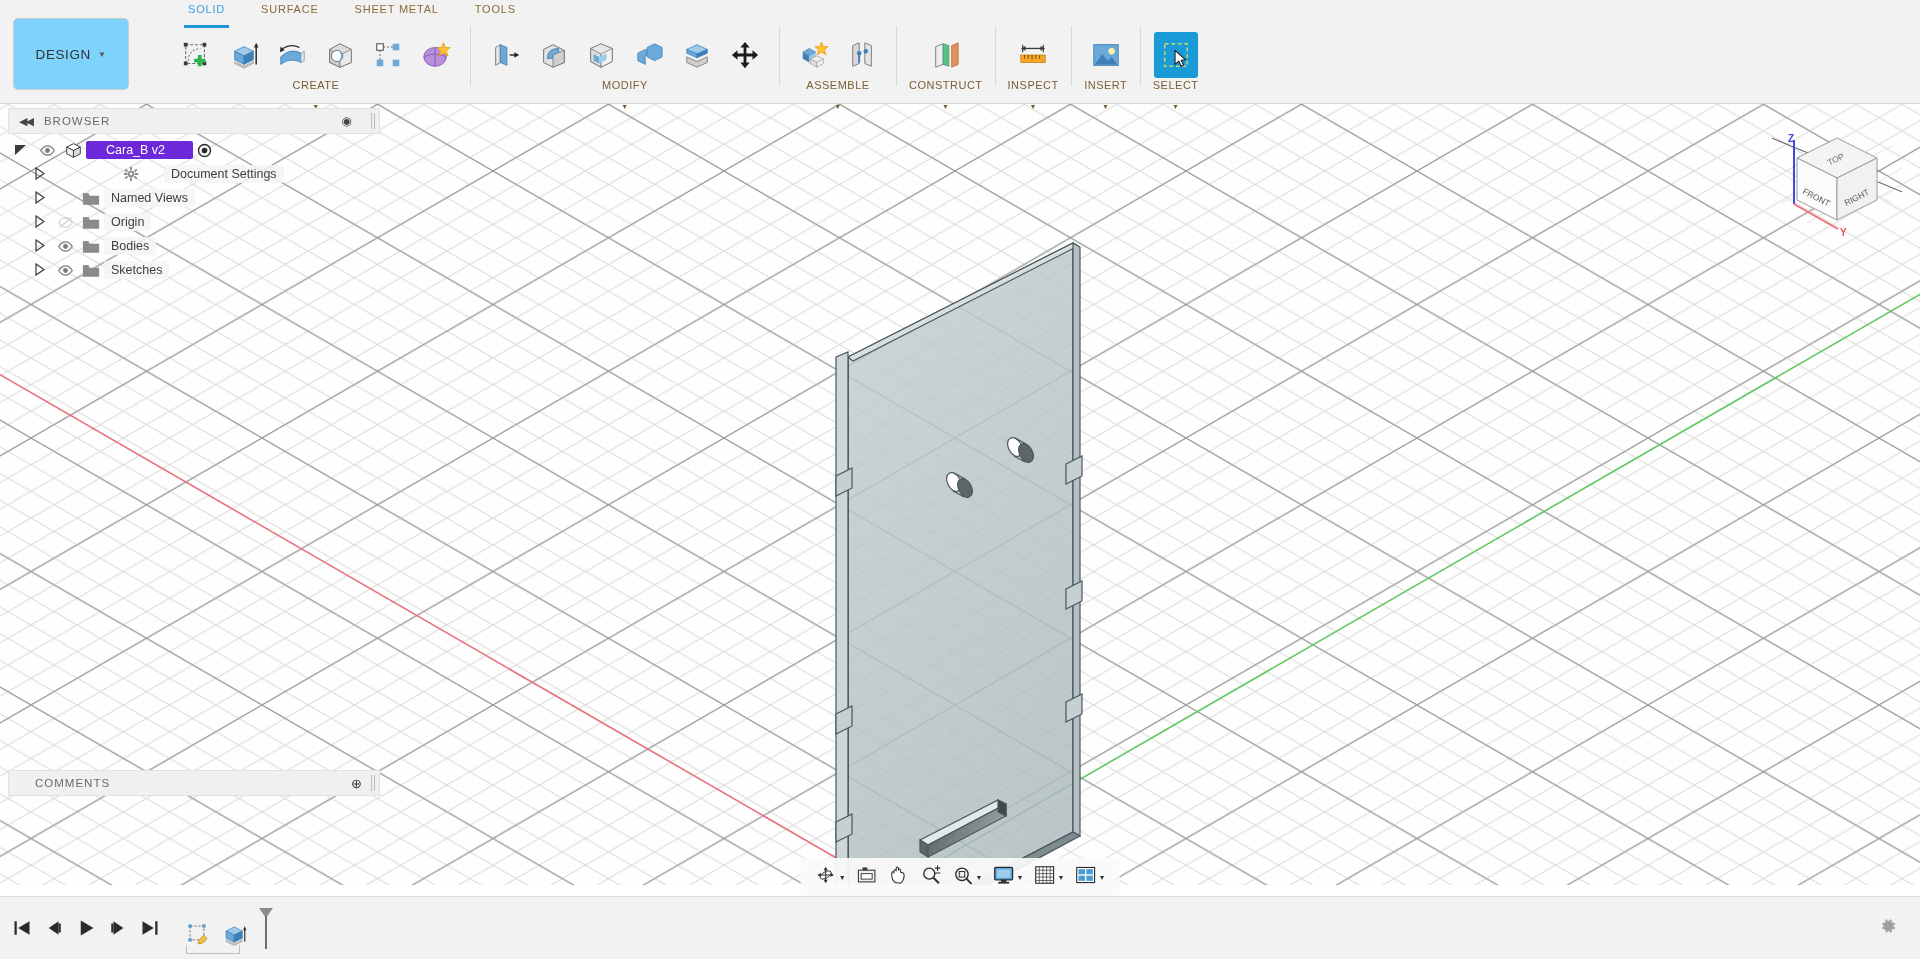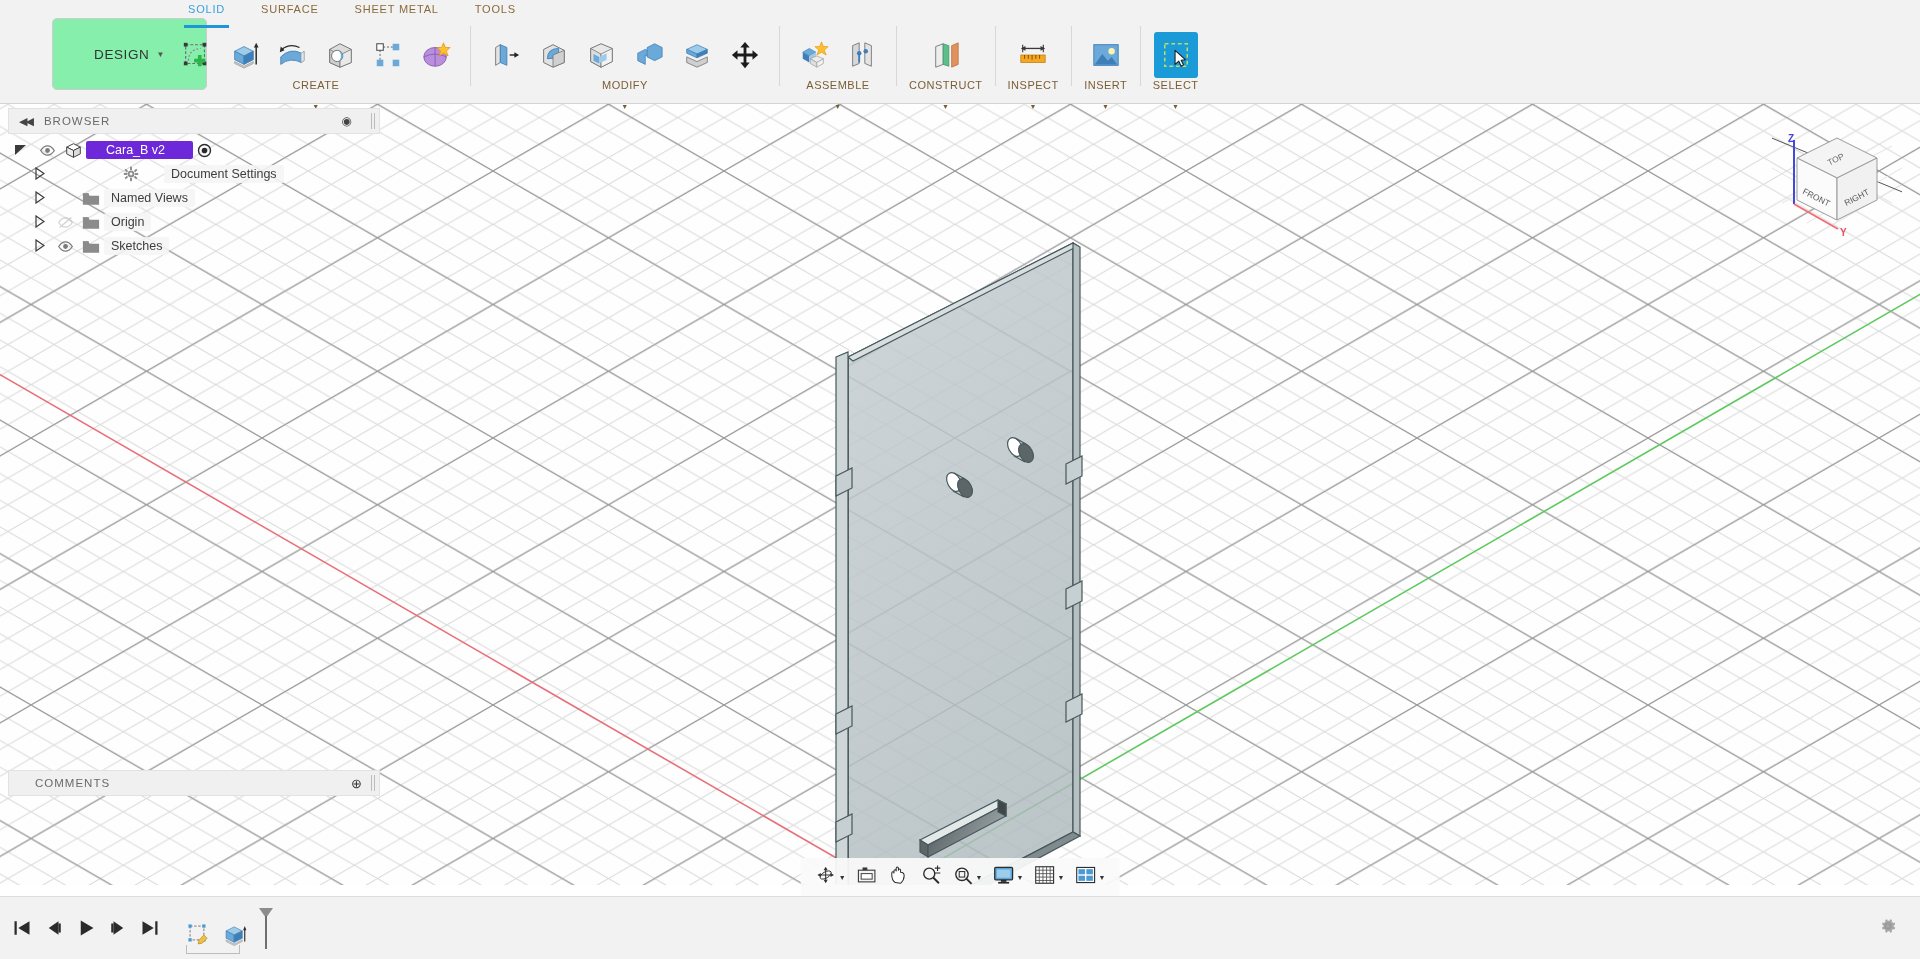--- a/index.html
+++ b/index.html
@@ -21,27 +21,26 @@
   .grid-layer { position: absolute; inset: -200px; }
 
   
   #ribbon {
     position: absolute; left: 0; top: 0; width: 1920px; height: 104px;
     background: #f2f2f2;
     border-bottom: 1px solid #d4d4d4;
   }
   #design-btn {
     position: absolute; left: 13px; top: 18px;
-    width: 155px; height: 72px;
+    width: 116px; height: 72px;
     border: 1px solid #ccc; border-radius: 5px;
-    background: #86efac;
+    background: #7dd3fc;
     display: flex; align-items: center; justify-content: center;
     font-size: 13.5px; letter-spacing: .6px; color: #333;
     cursor: pointer;
-    margin-left: 39px;
   }
   #design-btn .caret { margin-left: 7px; font-size: 8px; color:#555; }
 
   .tabs { position: absolute; left: 170px; top: 3px; height: 20px; display: flex; }
   .tab {
     font-size: 11px; letter-spacing: .8px; color: #8a6a3a;
     padding: 0 18px; cursor: pointer; position: relative;
     white-space: nowrap;
   }
   .tab.active { color: #3aa0dd; }
@@ -572,20 +571,38 @@
               <path d="M10 4.5C5.5 4.5 2 10 2 10s3.5 5.5 8 5.5S18 10 18 10 14.5 4.5 10 4.5z" fill="none" stroke="#7a7a7a" stroke-width="1.5"></path>
               <circle cx="10" cy="10" r="2.8" fill="#7a7a7a"></circle>
             </svg>
           </span>
           <span class="fold">
             <svg width="18" height="15" viewBox="0 0 20 16">
               <path d="M1 3h6l1.6 2H19v10H1z" fill="#8b8b8b"></path>
               <rect x="1" y="2" width="6.5" height="2.2" fill="#8b8b8b"></rect>
             </svg>
           </span>
+          <span class="tlabel">Bodies</span>
+        </div>
+        <div class="trow" style="padding-left: 18px;">
+          <span class="arrow"><svg width="11" height="13" viewBox="0 0 11 13">
+              <polygon points="2,1 10,6.5 2,12" fill="none" stroke="#3a3a3a" stroke-width="1.2"></polygon>
+            </svg></span>
+          <span class="eye">
+            <svg width="17" height="17" viewBox="0 0 20 20">
+              <path d="M10 4.5C5.5 4.5 2 10 2 10s3.5 5.5 8 5.5S18 10 18 10 14.5 4.5 10 4.5z" fill="none" stroke="#7a7a7a" stroke-width="1.5"></path>
+              <circle cx="10" cy="10" r="2.8" fill="#7a7a7a"></circle>
+            </svg>
+          </span>
+          <span class="fold">
+            <svg width="18" height="15" viewBox="0 0 20 16">
+              <path d="M1 3h6l1.6 2H19v10H1z" fill="#8b8b8b"></path>
+              <rect x="1" y="2" width="6.5" height="2.2" fill="#8b8b8b"></rect>
+            </svg>
+          </span>
           <span class="tlabel">Sketches</span>
         </div>
       </div>
   </div>
 
   <div id="comments">
     <span>COMMENTS</span>
     <span class="plus">⊕</span>
     <span class="grip"></span>
   </div>

